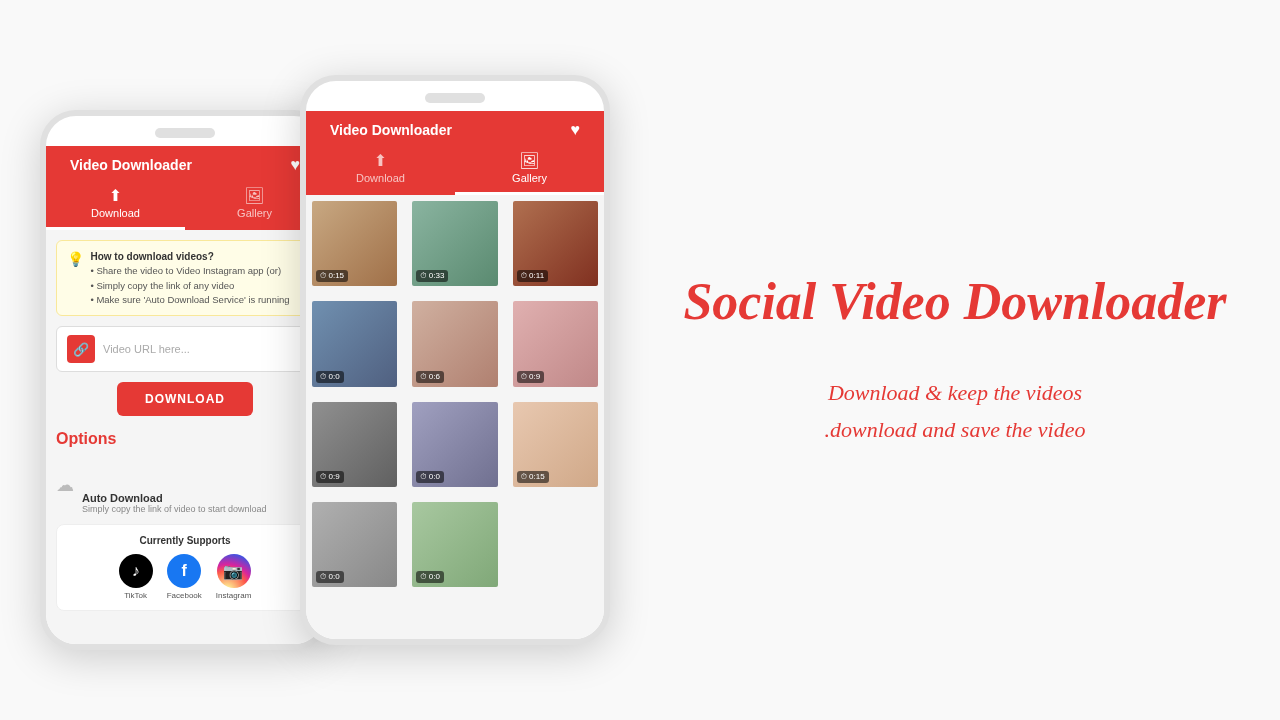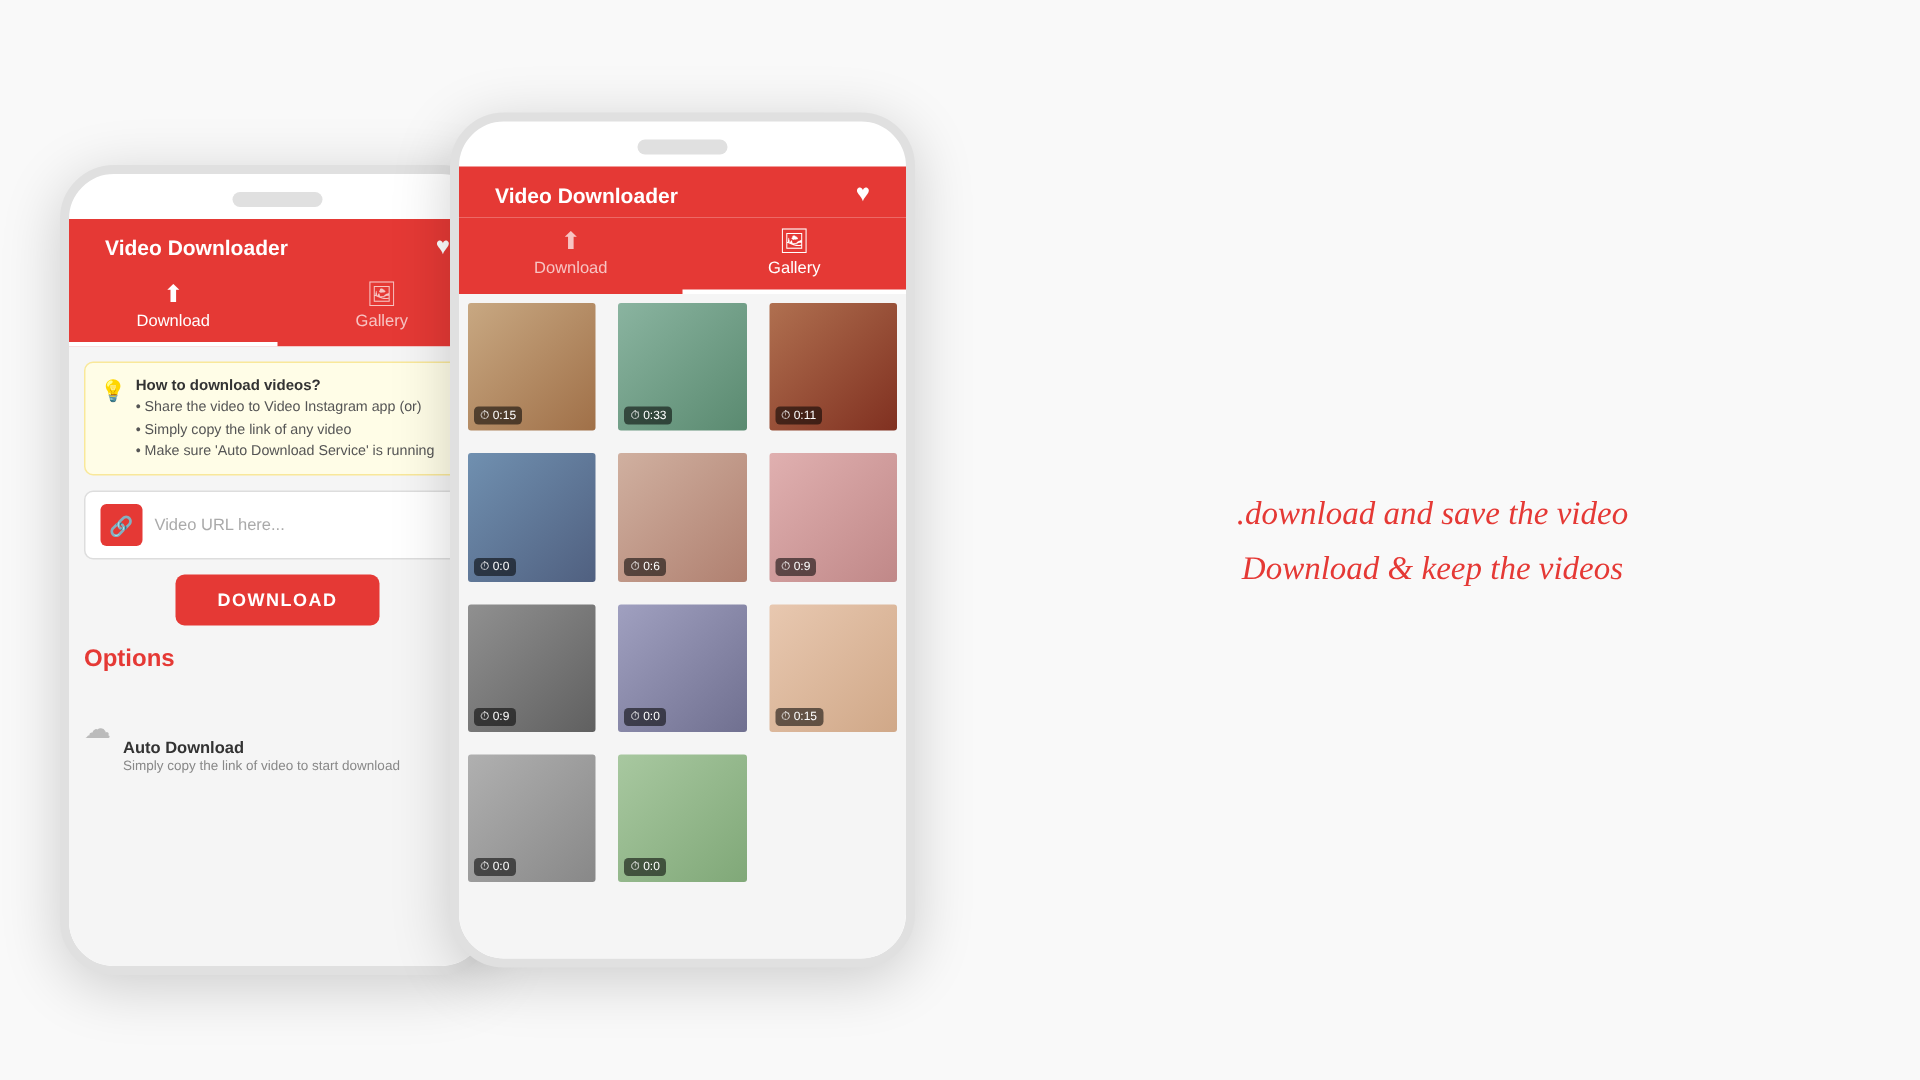--- a/index.html
+++ b/index.html
@@ -441,20 +441,37 @@
 
         <div class="option-row">
           <span class="cloud-icon">☁</span>
           <div class="option-text-block">
             <div class="option-title">Auto Download</div>
             <div class="option-subtitle">Simply copy the link of video to start download</div>
           </div>
           <div class="checkbox"></div>
         </div>
 
+        <div class="supports-box">
+          <div class="supports-title">Currently Supports</div>
+          <div class="social-icons-row">
+            <div class="social-item">
+              <div class="social-circle social-tiktok">♪</div>
+              <span class="social-name">TikTok</span>
+            </div>
+            <div class="social-item">
+              <div class="social-circle social-facebook">f</div>
+              <span class="social-name">Facebook</span>
+            </div>
+            <div class="social-item">
+              <div class="social-circle social-instagram">📷</div>
+              <span class="social-name">Instagram</span>
+            </div>
+          </div>
+        </div>
 
       </div>
     </div>
   </div>
 
   <div class="phone phone-2">
     <div class="phone-screen">
 
       <div class="app-header">
         <span class="app-title">Video Downloader</span>
@@ -518,19 +535,20 @@
               <div class="gallery-thumb-inner"></div>
               <div class="thumb-duration">⏱ 0:0</div>
             </div>
           </div>
       </div>
 
     </div>
   </div>
 
   <div class="right-section">
+    <div class="main-title">Social Video Downloader</div>
     <div class="subtitle-block">
+      <div class="subtitle-line">Download &amp; keep the videos</div>
       <div class="subtitle-line">.download and save the video</div>
-      <div class="subtitle-line">Download &amp; keep the videos</div>
     </div>
   </div>
 
 </div>
 
 </body></html>

